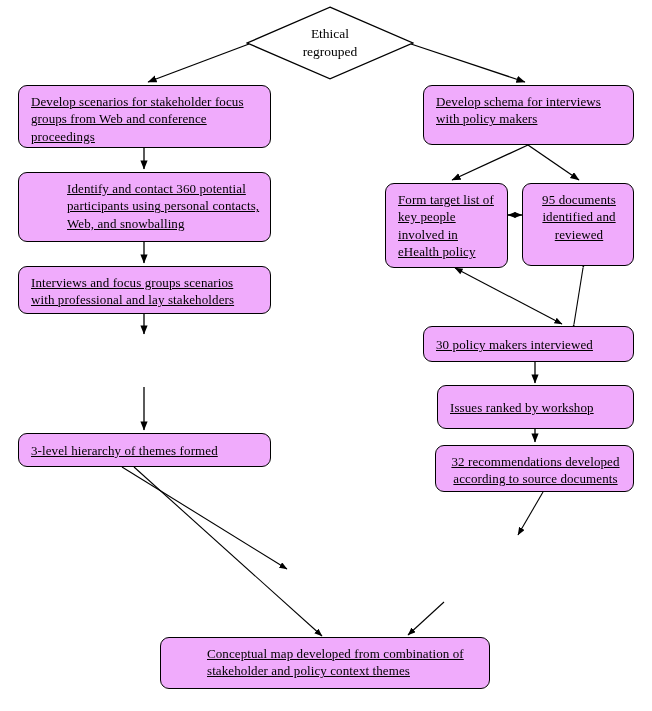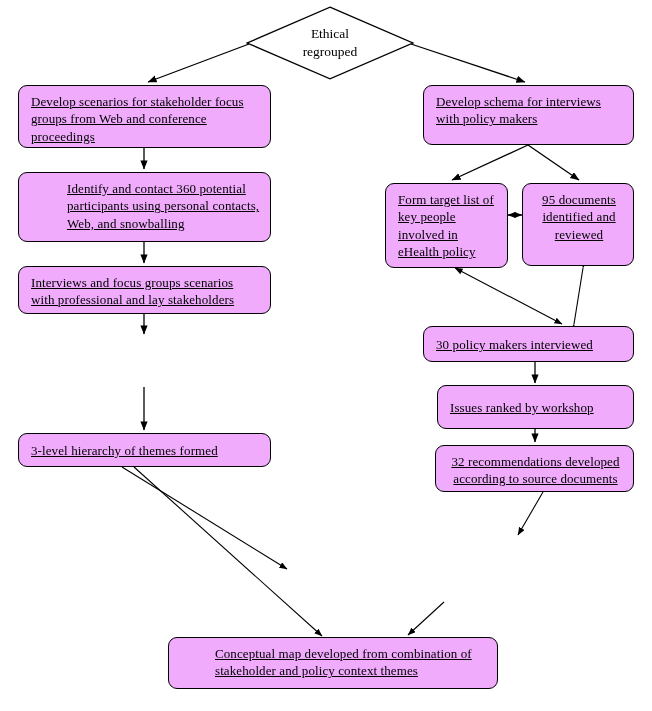--- a/index.html
+++ b/index.html
@@ -140,15 +140,15 @@
 
   <div class="node" style="left:522px; top:183px; width:112px; height:83px;text-align:center;">95 documents identified and reviewed</div>
 
   <div class="node center-text" style="left:423px; top:326px; width:211px; height:36px;">30 policy makers interviewed</div>
 
   <div class="node center-text" style="left:437px; top:385px; width:197px; height:44px;">Issues ranked by workshop</div>
 
   <div class="node" style="left:435px; top:445px; width:199px; height:47px;text-align:center;">32 recommendations developed according to source documents</div>
 
 
-  <div class="node" style="left:168px; top:637px; width:330px; height:52px;padding-left:46px;">Conceptual map developed from combination of stakeholder and policy context themes</div>
+  <div class="node" style="left:160px; top:637px; width:330px; height:52px;padding-left:46px;">Conceptual map developed from combination of stakeholder and policy context themes</div>
 
 </div>
 
 </body></html>

